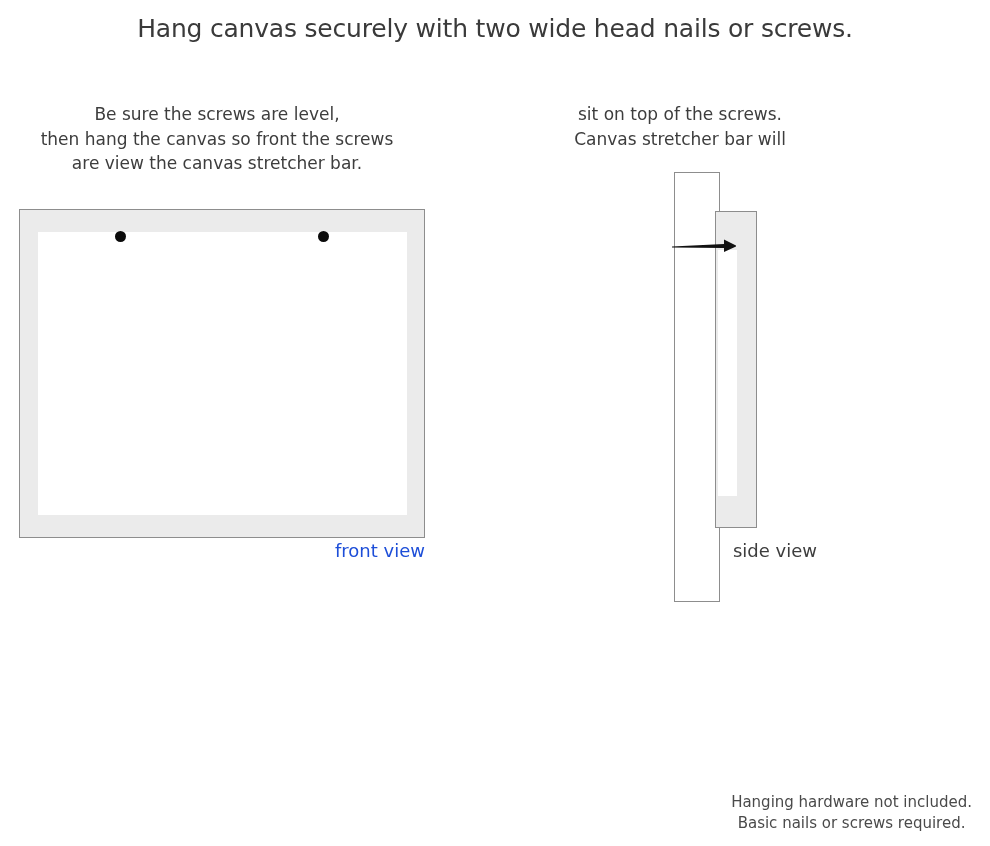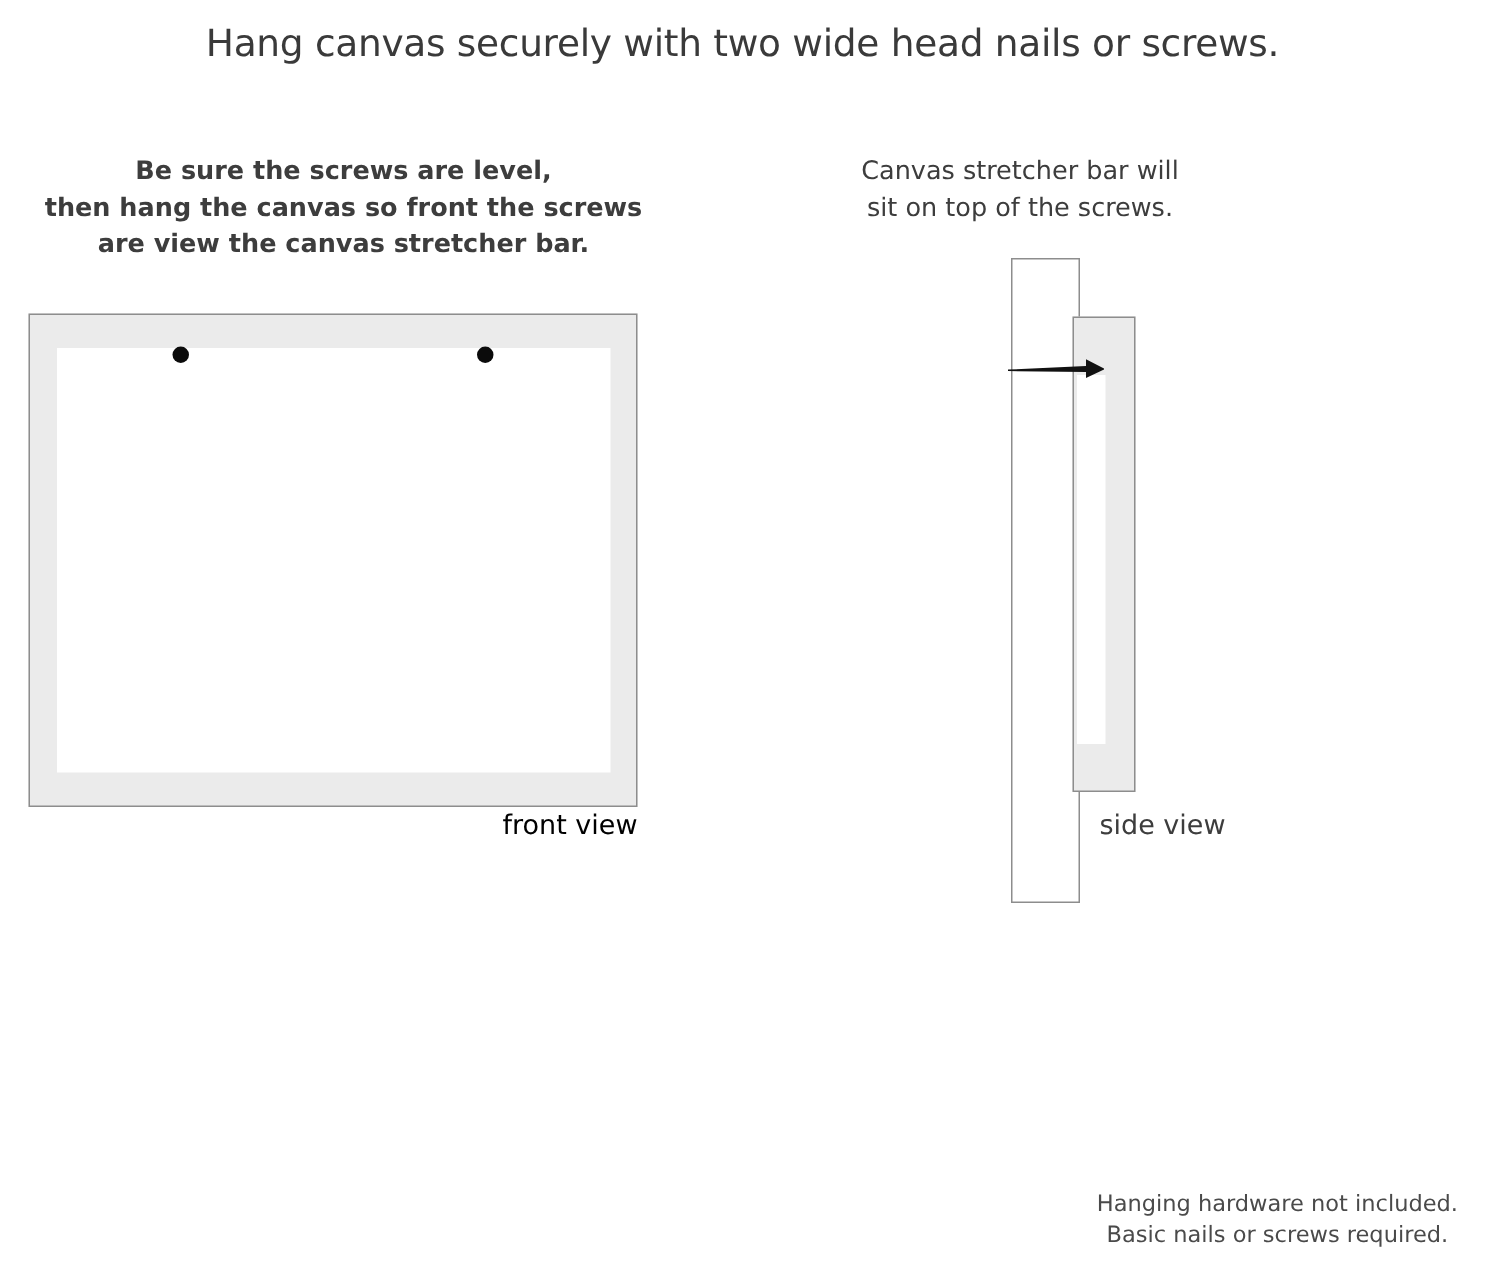--- a/index.html
+++ b/index.html
@@ -33,24 +33,23 @@
 
   
   .caption {
     position: absolute;
     font-size: 17px;
     line-height: 24.5px;
     color: #3d3d3d;
     text-align: center;
   }
   #caption-front {
-    left: 12px;
+    left: 0;
     top: 102px;
     width: 434px;
-    font-weight: bold;
   }
   #caption-side {
     left: 560px;
     top: 102px;
     width: 240px;
   }
 
   
   #front-view-group {
     position: absolute;
@@ -87,21 +86,21 @@
   #screw-dot-left  { left: 96px;  top: 22px; }
   #screw-dot-right { left: 299px; top: 22px; }
 
   #label-front-view {
     position: absolute;
     left: 205px;
     top: 540px;
     width: 220px;
     text-align: right;
     font-size: 18px;
-    color: #000000;
+    color: #1d4ed8;
   }
 
   
   #side-view-group {
     position: absolute;
     left: 0;
     top: 0;
     width: 990px;
     height: 846px;
     pointer-events: none;
@@ -167,22 +166,22 @@
 
 <div id="page-title">Hang canvas securely with two wide head nails or screws.</div>
 
 <div class="caption" id="caption-front">
   <div>Be sure the screws are level,</div>
   <div>then hang the canvas so front the screws</div>
   <div>are view the canvas stretcher bar.</div>
 </div>
 
 <div class="caption" id="caption-side">
+  <div>sit on top of the screws.</div>
   <div>Canvas stretcher bar will</div>
-  <div>sit on top of the screws.</div>
 </div>
 
 <div id="front-view-group">
   <div id="canvas-frame-outer"></div>
   <div id="canvas-frame-inner"></div>
   <div class="screw-dot" id="screw-dot-left"></div>
   <div class="screw-dot" id="screw-dot-right"></div>
 </div>
 
 <div id="label-front-view">front view</div>

